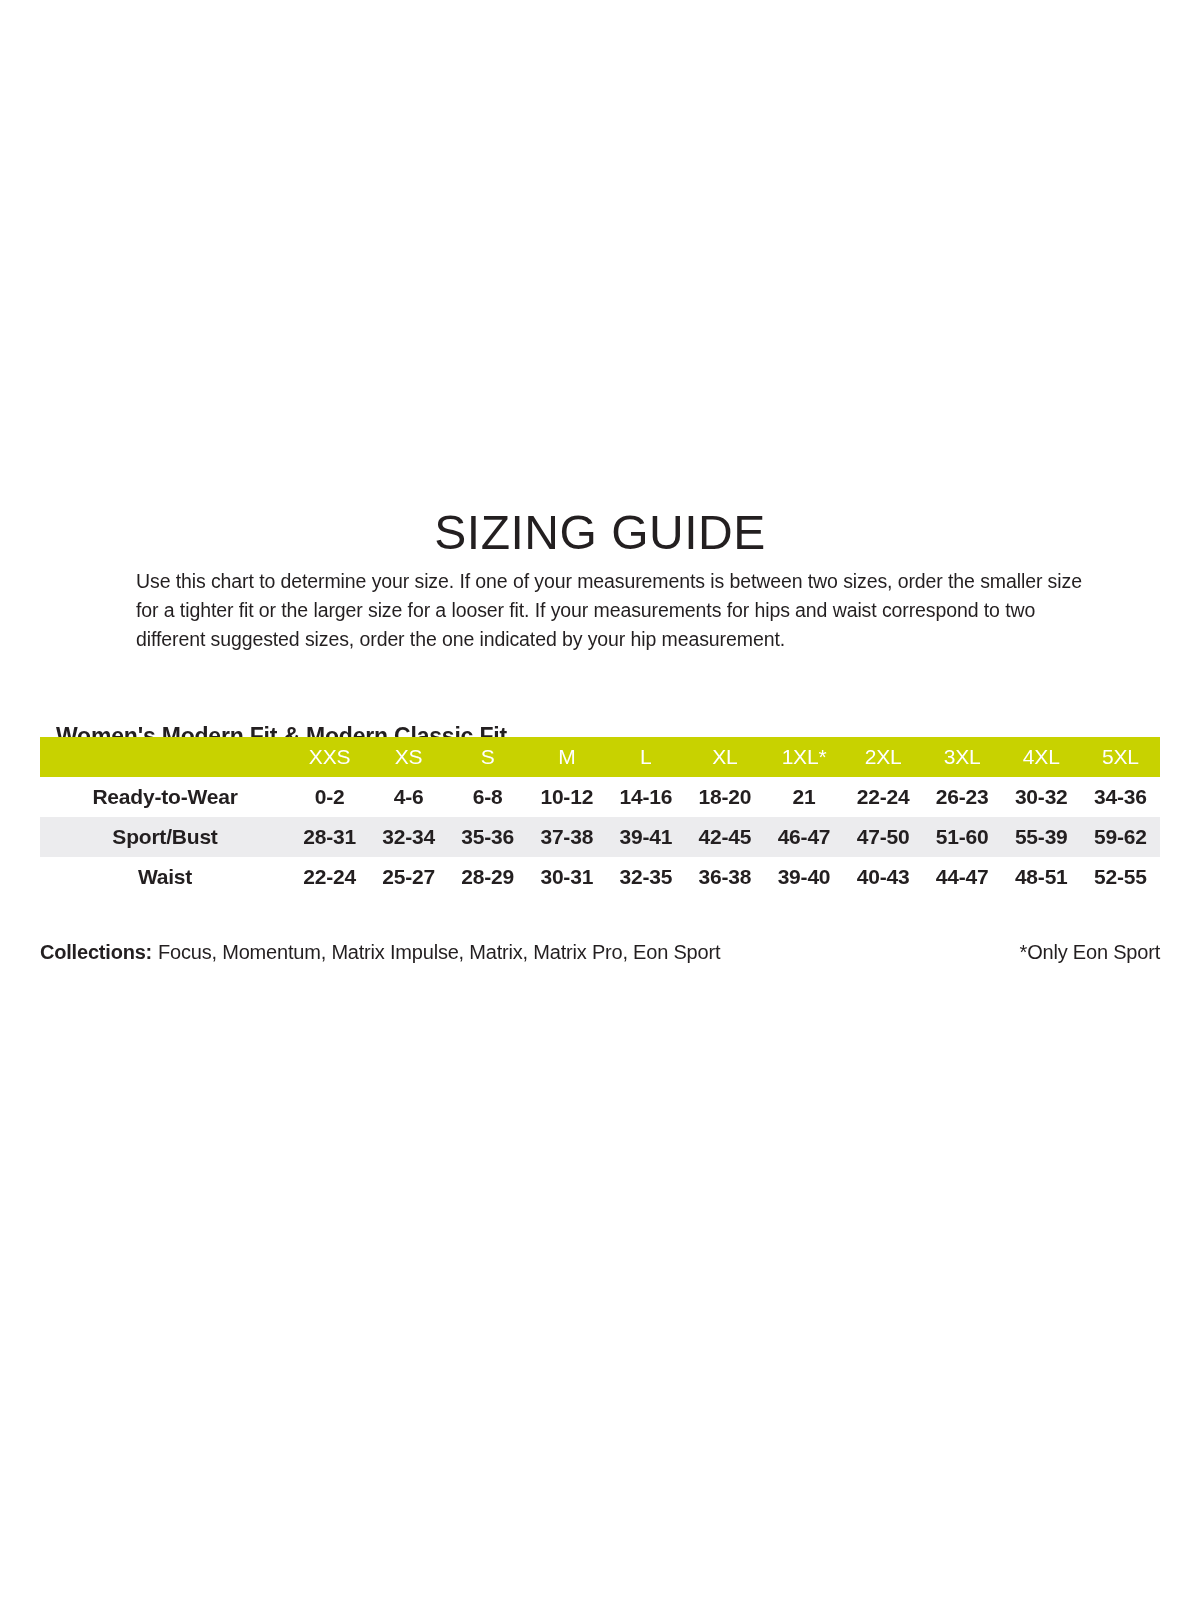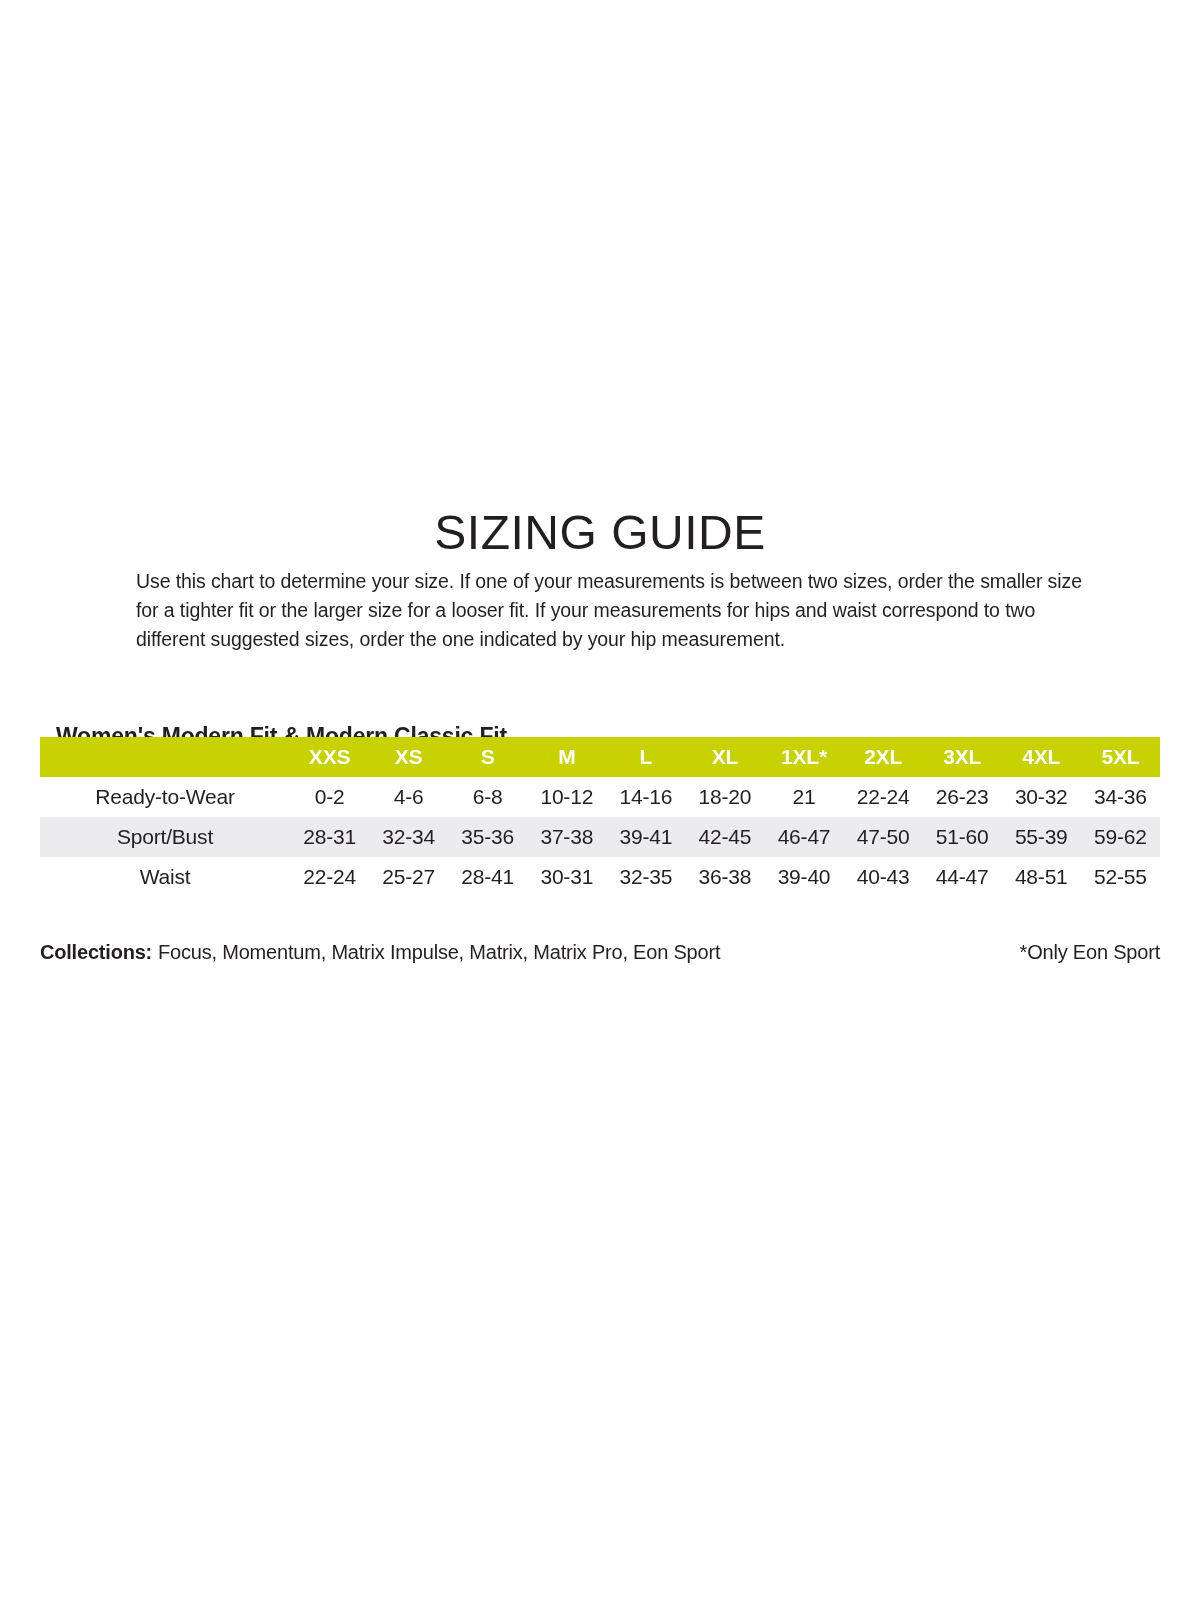--- a/index.html
+++ b/index.html
@@ -57,31 +57,31 @@
     padding: 0;
     height: 40px;
     text-align: center;
     vertical-align: middle;
     font-size: 21px;
     letter-spacing: -0.2px;
   }
   table.size-table thead th {
     background: var(--header-bg, #c8d200);
     color: var(--header-text, #ffffff);
-    font-weight: bold;
+    font-weight: normal;
     margin-top: 40px;
   }
   table.size-table thead th.corner {
     width: 250px;
   }
   table.size-table tbody th {
-    font-weight: normal;
+    font-weight: bold;
   }
   table.size-table tbody td {
-    font-weight: normal;
+    font-weight: bold;
   }
   table.size-table tbody tr.stripe {
     background: var(--stripe-bg, #ececee);
   }
   .collections {
     position: absolute;
     left: 40px;
     right: 40px;
     top: 941px;
     display: flex;
@@ -149,21 +149,21 @@
           <td>46-47</td>
           <td>47-50</td>
           <td>51-60</td>
           <td>55-39</td>
           <td>59-62</td>
         </tr>
         <tr>
           <th>Waist</th>
           <td>22-24</td>
           <td>25-27</td>
-          <td>28-41</td>
+          <td>28-29</td>
           <td>30-31</td>
           <td>32-35</td>
           <td>36-38</td>
           <td>39-40</td>
           <td>40-43</td>
           <td>44-47</td>
           <td>48-51</td>
           <td>52-55</td>
         </tr>
       </tbody>

